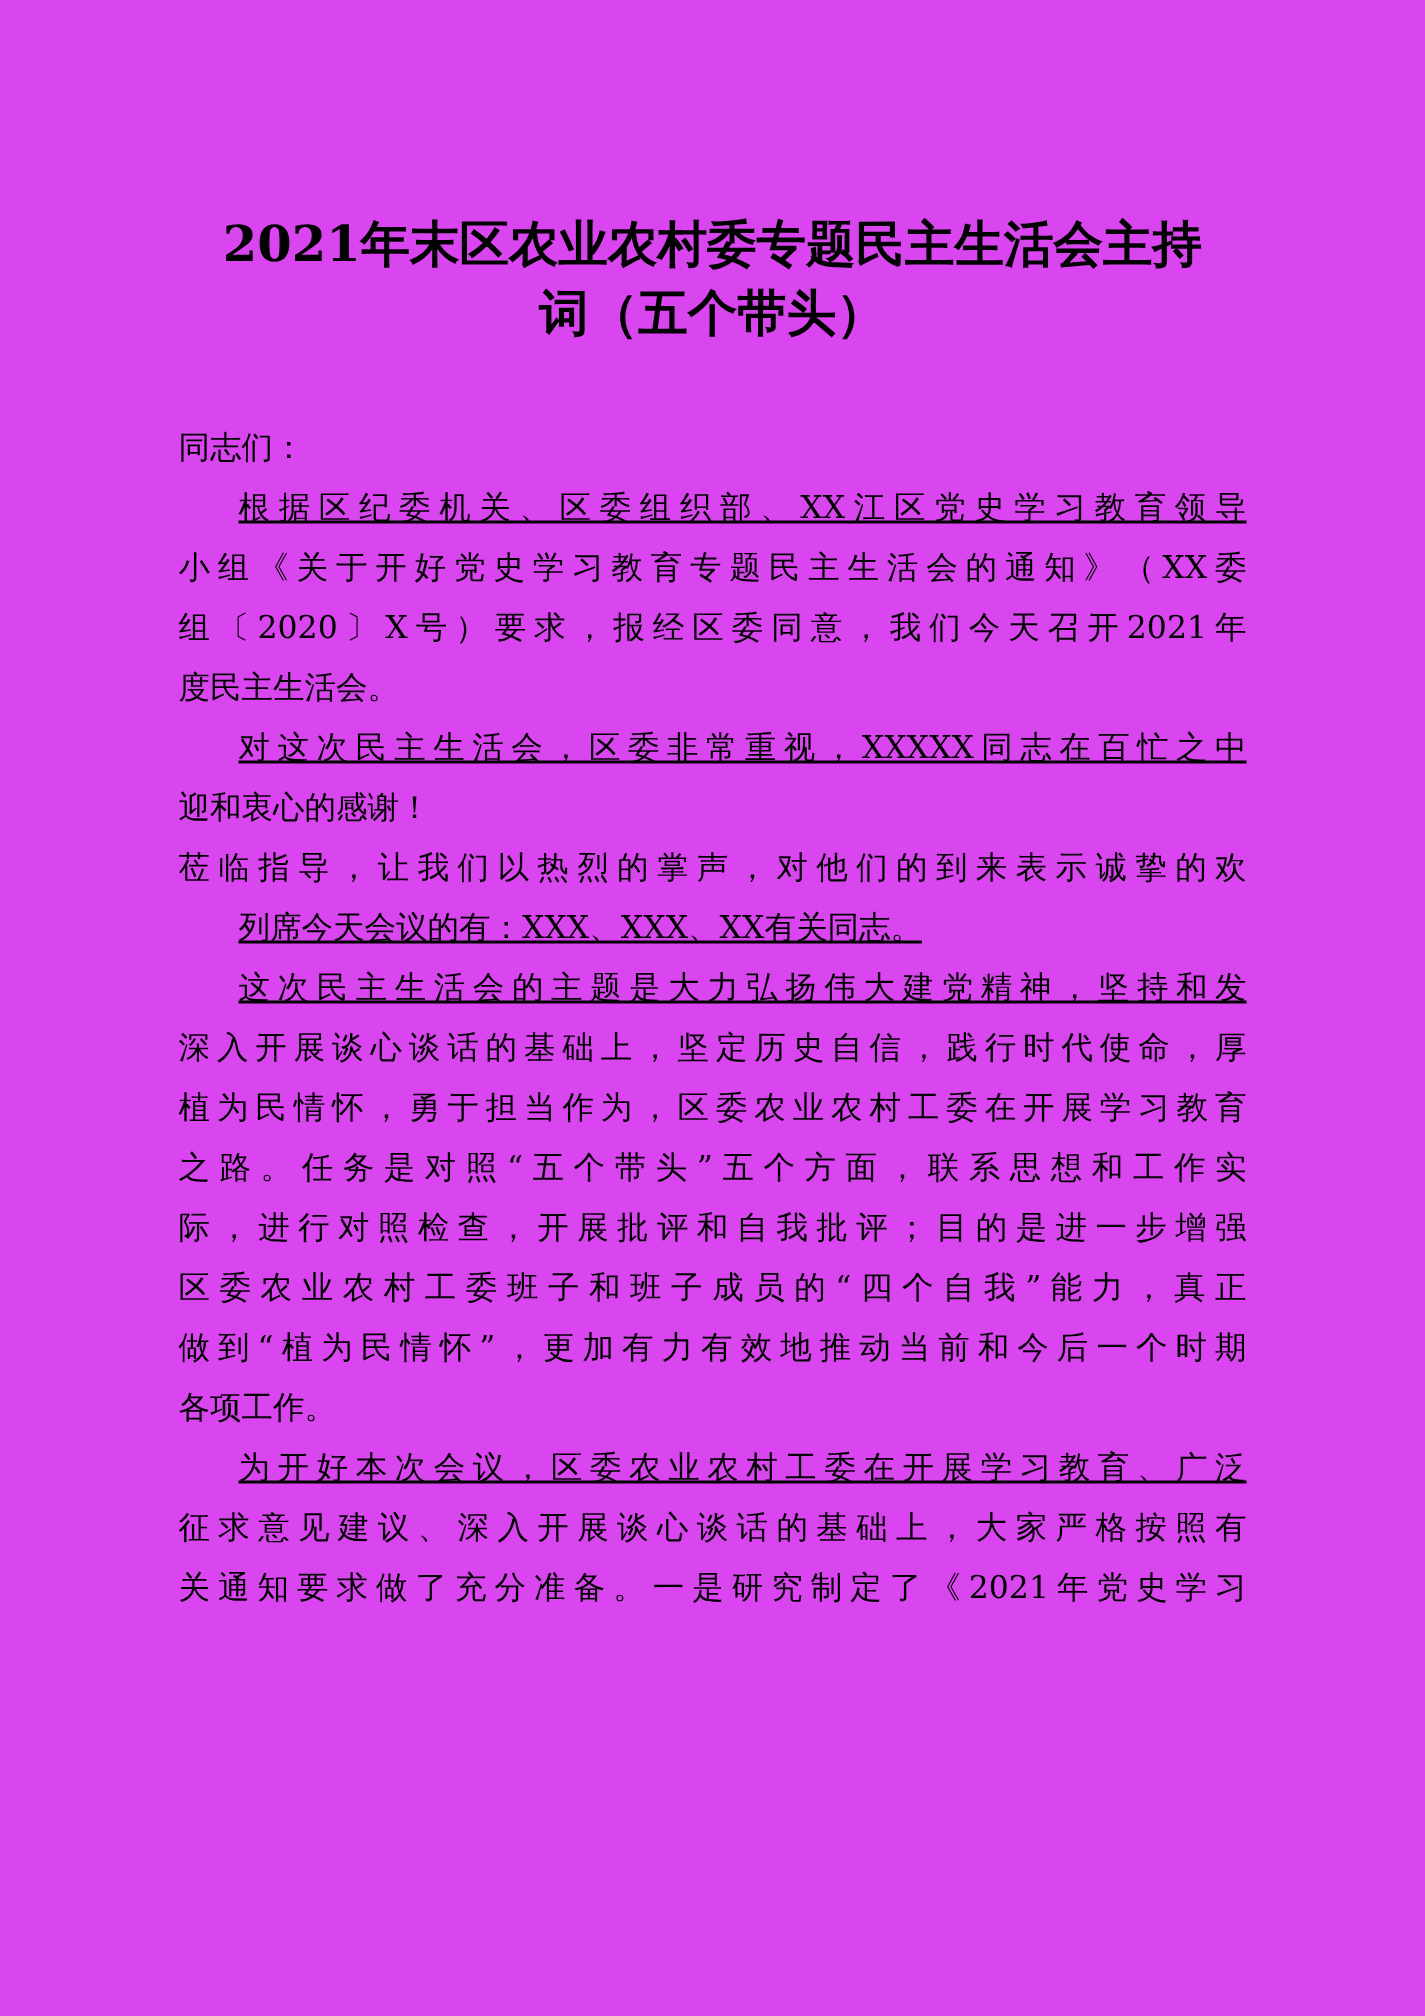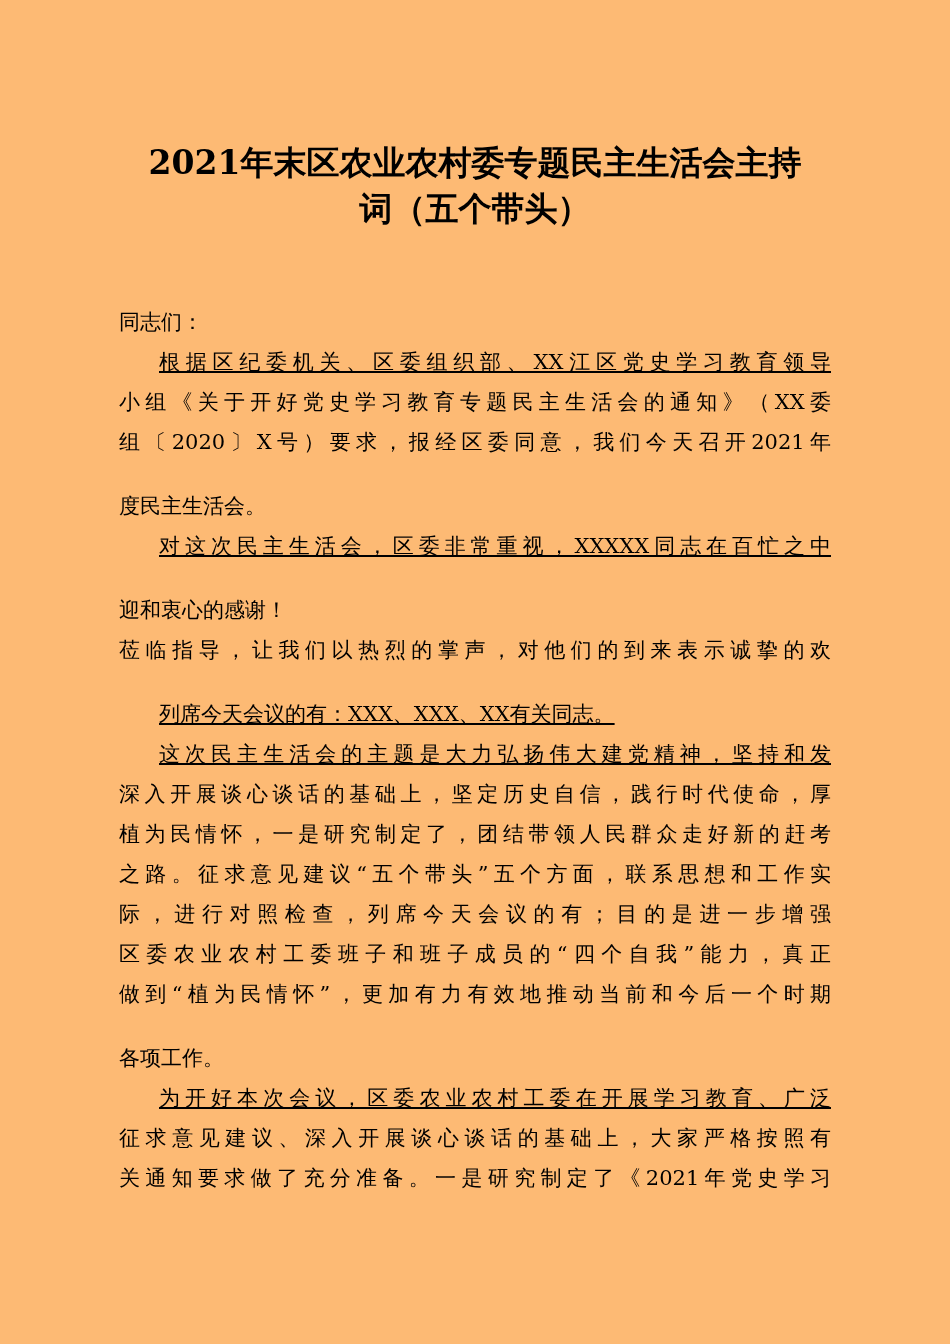--- a/index.html
+++ b/index.html
@@ -12,21 +12,21 @@
       height: 1344px;
       position: relative;
       overflow: hidden;
       color: #000000;
     }
     .page {
       position: absolute;
       left: 0; top: 0;
       width: 950px;
       height: 1344px;
-      background: #fdba74;
+      background: #d946ef;
     }
     .title {
       position: absolute;
       left: 118px;
       top: 140px;
       width: 714px;
       text-align: center;
       font-family: "DejaVu Serif", "Liberation Serif", serif;
       font-weight: bold;
       font-size: 33px;
@@ -49,21 +49,20 @@
     .line {
       display: block;
       height: 40px;
       white-space: nowrap;
       text-align-last: justify;
       text-align: justify;
     }
     .line.last {
       text-align-last: left;
       text-align: left;
-      margin-top: 24px;
     }
     .line.indent {
       padding-left: 40px;
       text-decoration: underline;
     }
   </style>
 </head>
 <body>
 
 <div class="page">
@@ -89,23 +88,23 @@
       <span class="line">莅临指导，让我们以热烈的掌声，对他们的到来表示诚挚的欢</span>
     </div>
 
     <div>
       <span class="line indent last">列席今天会议的有：XXX、XXX、XX有关同志。</span>
     </div>
 
     <div>
       <span class="line indent">这次民主生活会的主题是大力弘扬伟大建党精神，坚持和发</span>
       <span class="line">深入开展谈心谈话的基础上，坚定历史自信，践行时代使命，厚</span>
-      <span class="line">植为民情怀，一是研究制定了，团结带领人民群众走好新的赶考</span>
-      <span class="line">之路。征求意见建议“五个带头”五个方面，联系思想和工作实</span>
-      <span class="line">际，进行对照检查，列席今天会议的有；目的是进一步增强</span>
+      <span class="line">植为民情怀，勇于担当作为，区委农业农村工委在开展学习教育</span>
+      <span class="line">之路。任务是对照“五个带头”五个方面，联系思想和工作实</span>
+      <span class="line">际，进行对照检查，开展批评和自我批评；目的是进一步增强</span>
       <span class="line">区委农业农村工委班子和班子成员的“四个自我”能力，真正</span>
       <span class="line">做到“植为民情怀”，更加有力有效地推动当前和今后一个时期</span>
       <span class="line last">各项工作。</span>
     </div>
 
     <div>
       <span class="line indent">为开好本次会议，区委农业农村工委在开展学习教育、广泛</span>
       <span class="line">征求意见建议、深入开展谈心谈话的基础上，大家严格按照有</span>
       <span class="line">关通知要求做了充分准备。一是研究制定了《2021年党史学习</span>
     </div>

